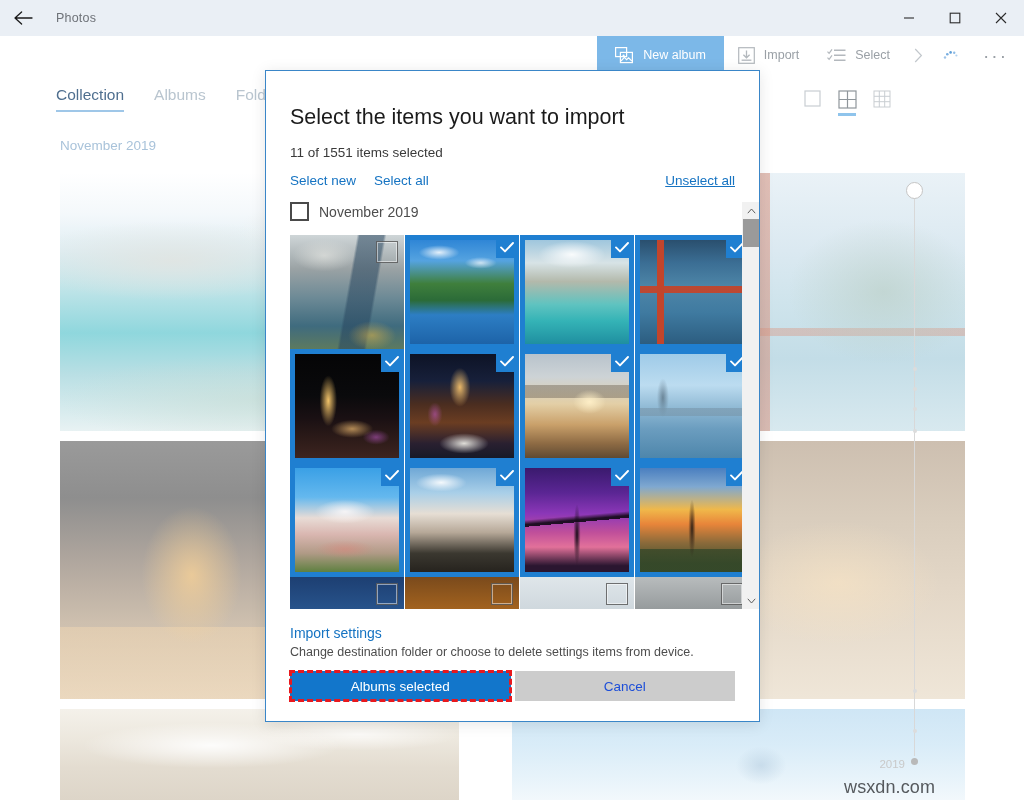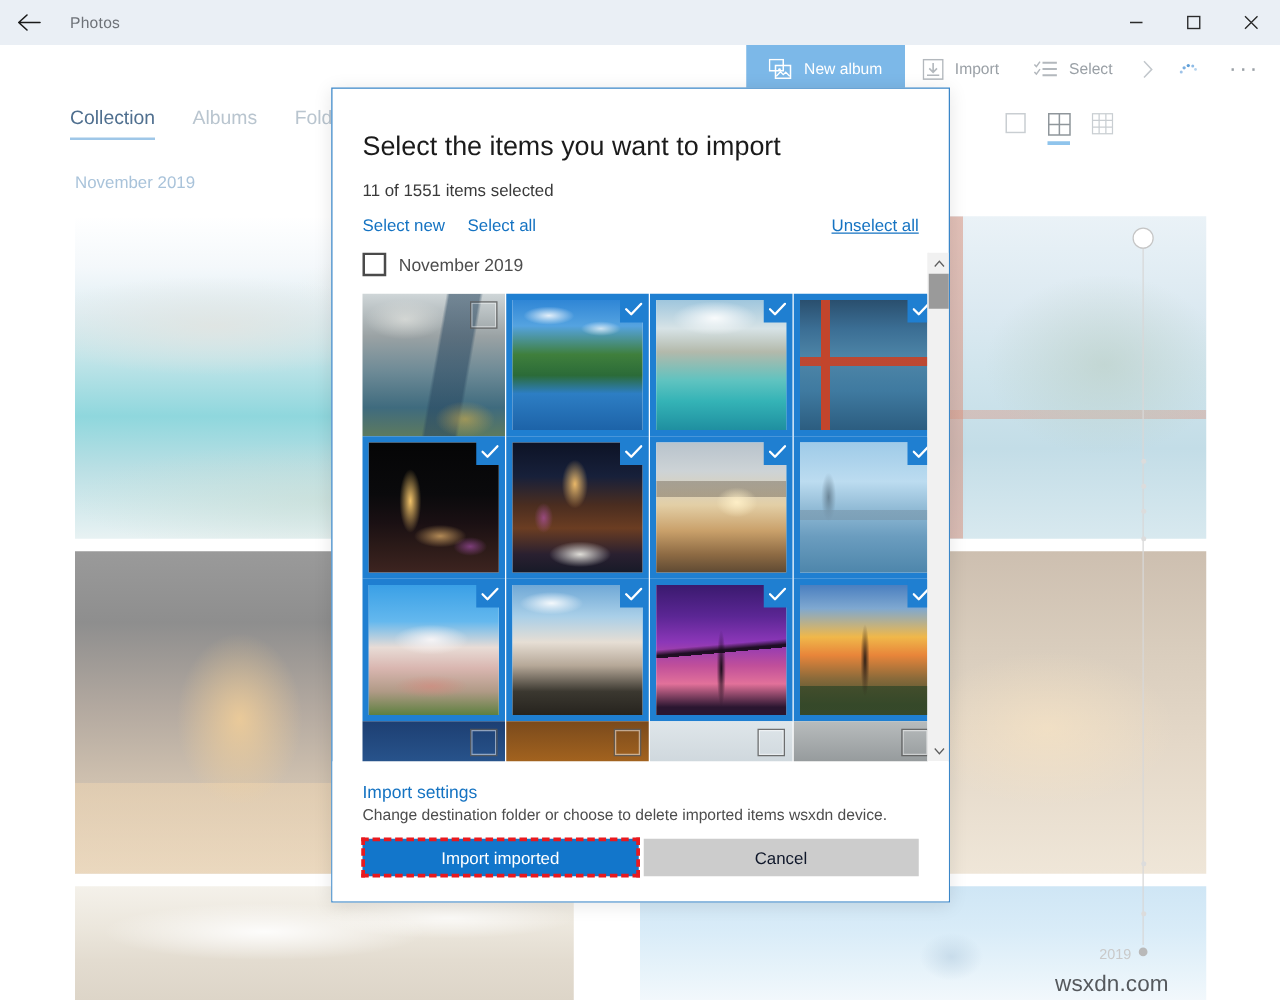--- a/index.html
+++ b/index.html
@@ -333,21 +333,21 @@
   .foot-desc { font-size: 12.5px; color: #4d4d4d; margin-top: 4px; }
   .foot-btns { display: flex; gap: 4px; margin-top: 12px; }
   .btn {
     height: 30px; display:flex; align-items:center; justify-content:center;
     font-size: 13.5px;
   }
   .btn.primary {
     width: 223px; background: #1276cb; color: #ffffff;
     outline: 3px dashed #e8191e; outline-offset: -2px;
   }
-  .btn.secondary { width: 223px; background: #cccccc; color: #0f172a; }
+  .btn.secondary { width: 223px; background: #cccccc; color: #1d4ed8; }
 </style>
 </head>
 <body>
 
 <div id="app">
 
   <div class="bg-grid">
     <div class="bgphoto p-sea" style="left:60px;  top:173px; width:399px; height:258px;"></div>
     <div class="bgphoto p-bridge" style="left:512px; top:173px; width:453px; height:258px;"></div>
     <div class="bgphoto p-vegas" style="left:60px;  top:441px; width:399px; height:258px;"></div>
@@ -668,21 +668,21 @@
         <div class="sb-arrow down">
           <svg width="9" height="6" viewBox="0 0 9 6">
               <path d="M0.8 0.8L4.5 5l3.7-4.2" stroke="#5e5e5e" stroke-width="1" fill="none"></path>
             </svg>
         </div>
       </div>
     </div>
 
     <div class="dlg-foot">
       <div class="foot-link">Import settings</div>
-      <div class="foot-desc">Change destination folder or choose to delete imported items wsxdn device.</div>
+      <div class="foot-desc">Change destination folder or choose to delete settings items from device.</div>
       <div class="foot-btns">
-        <div class="btn primary">Import imported</div>
+        <div class="btn primary">Albums selected</div>
         <div class="btn secondary">Cancel</div>
       </div>
     </div>
 
   </div>
 </div>
 
 </body></html>

